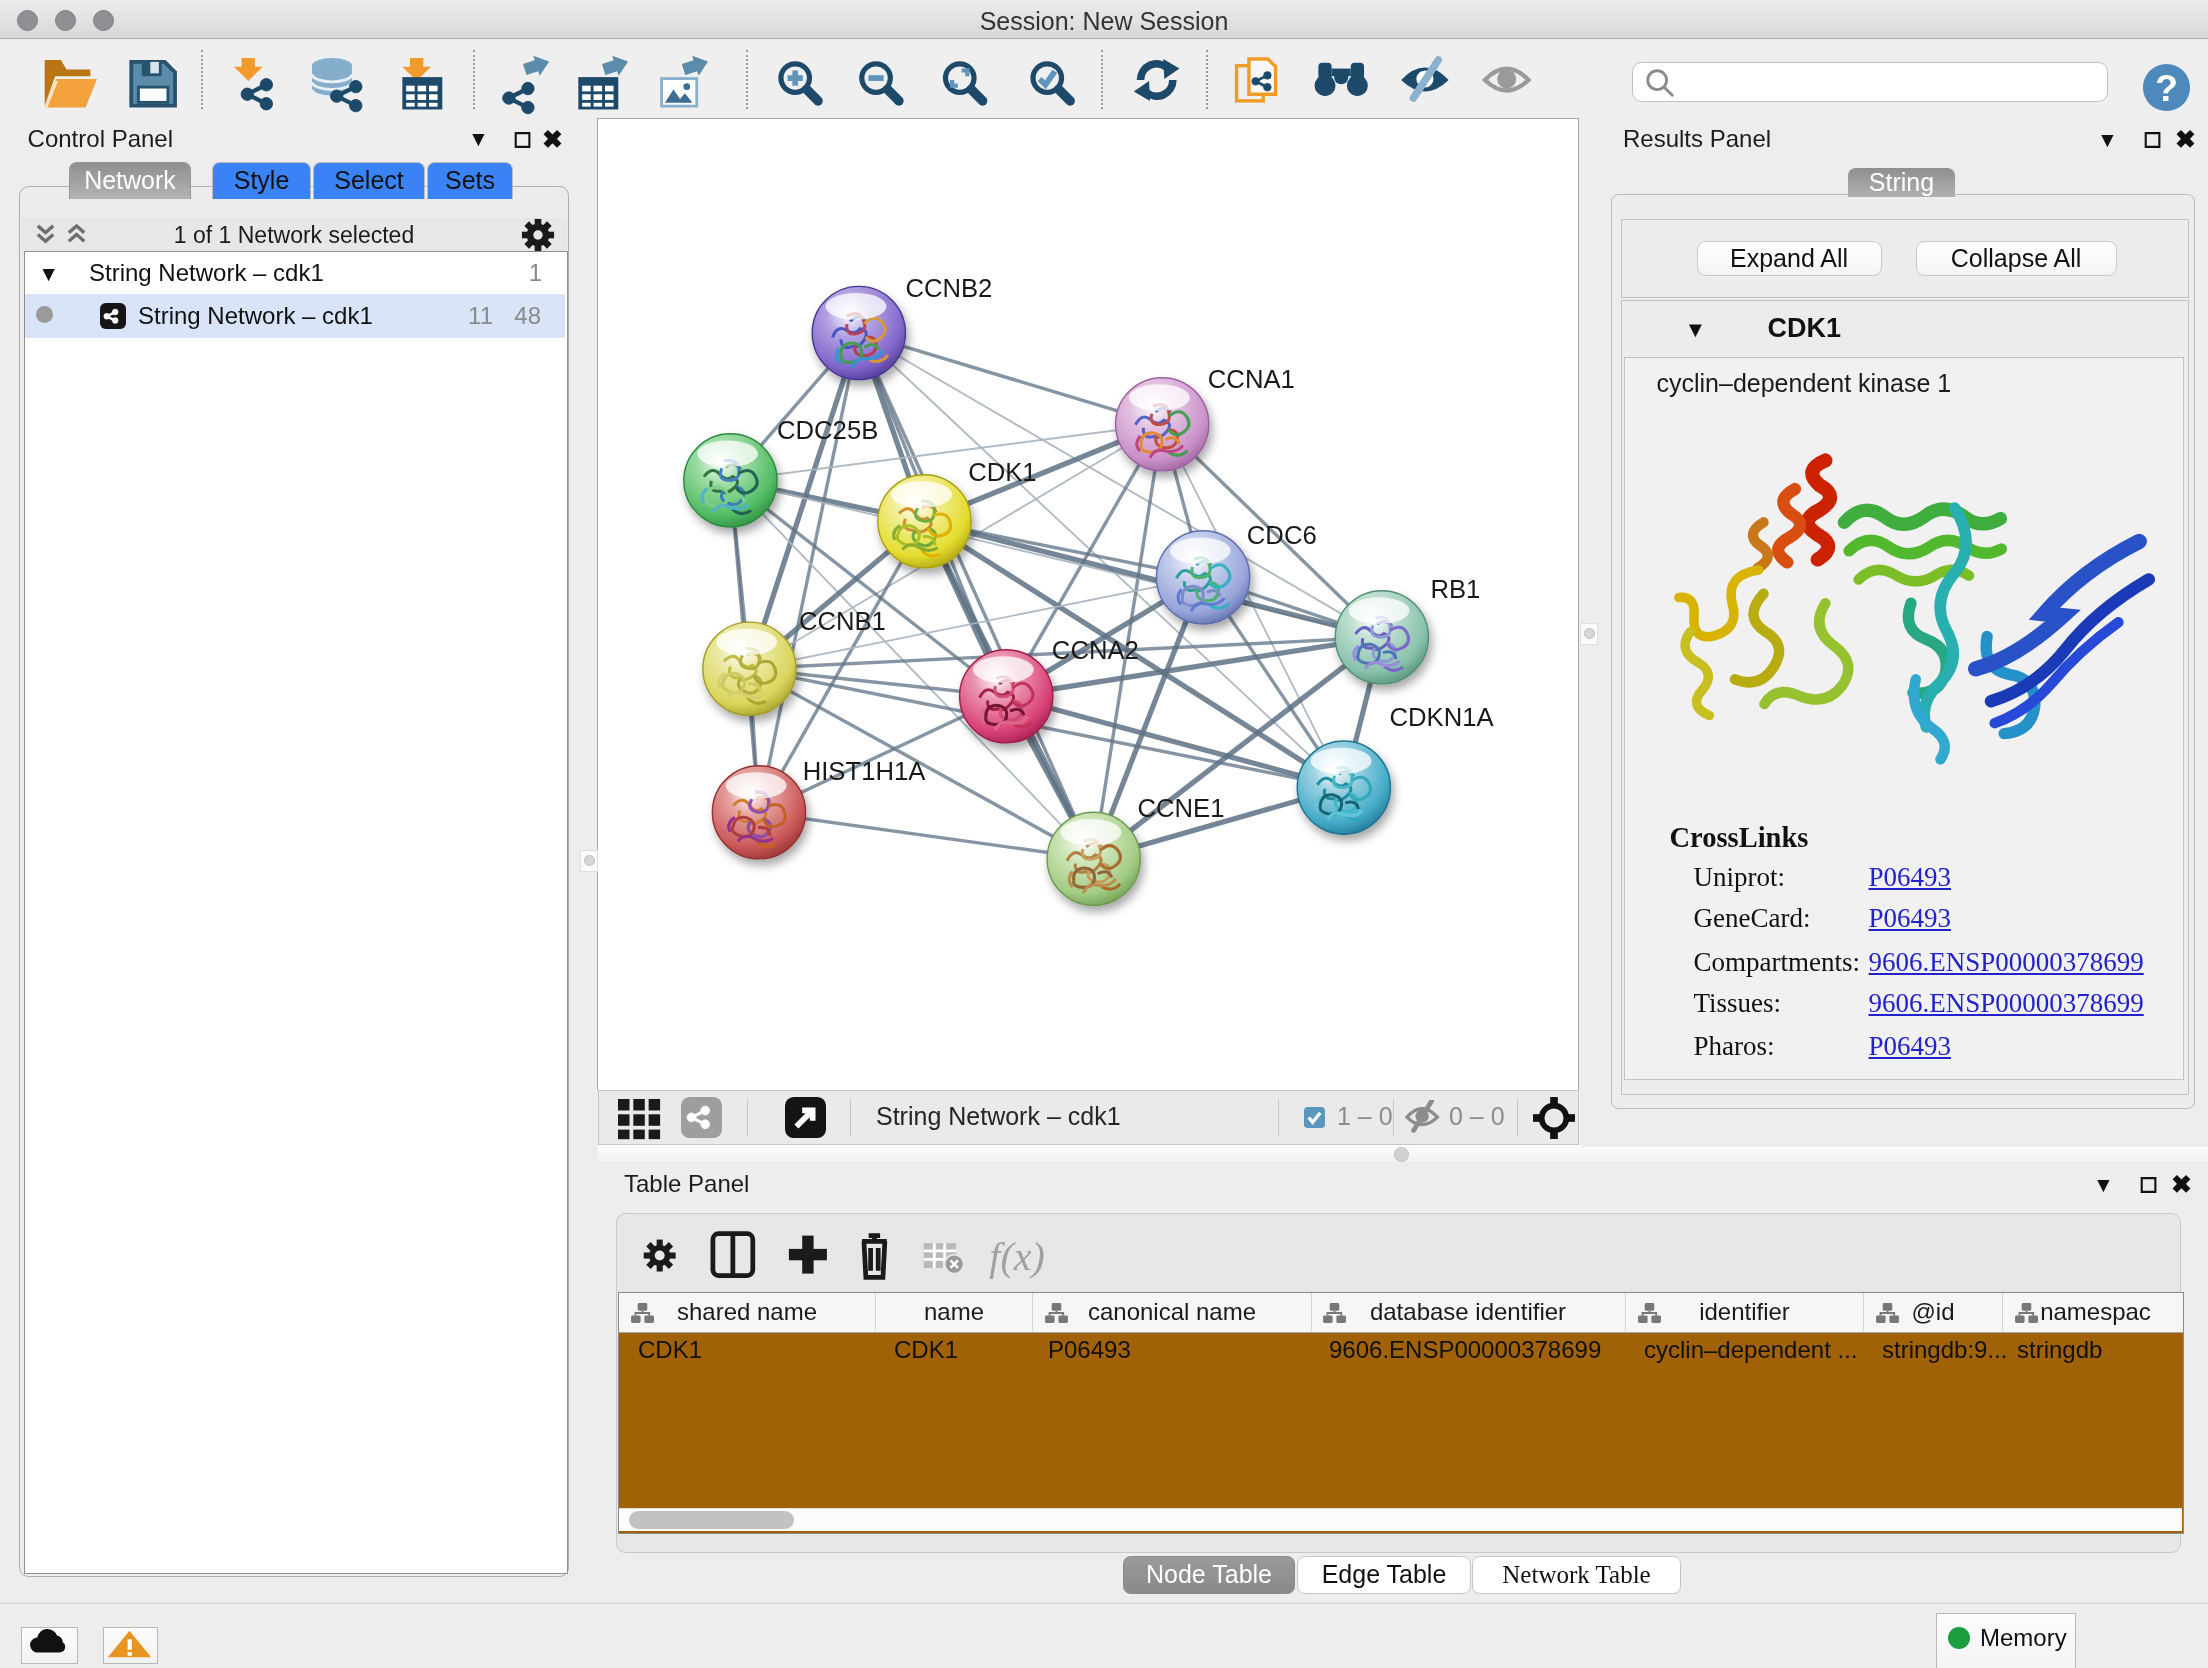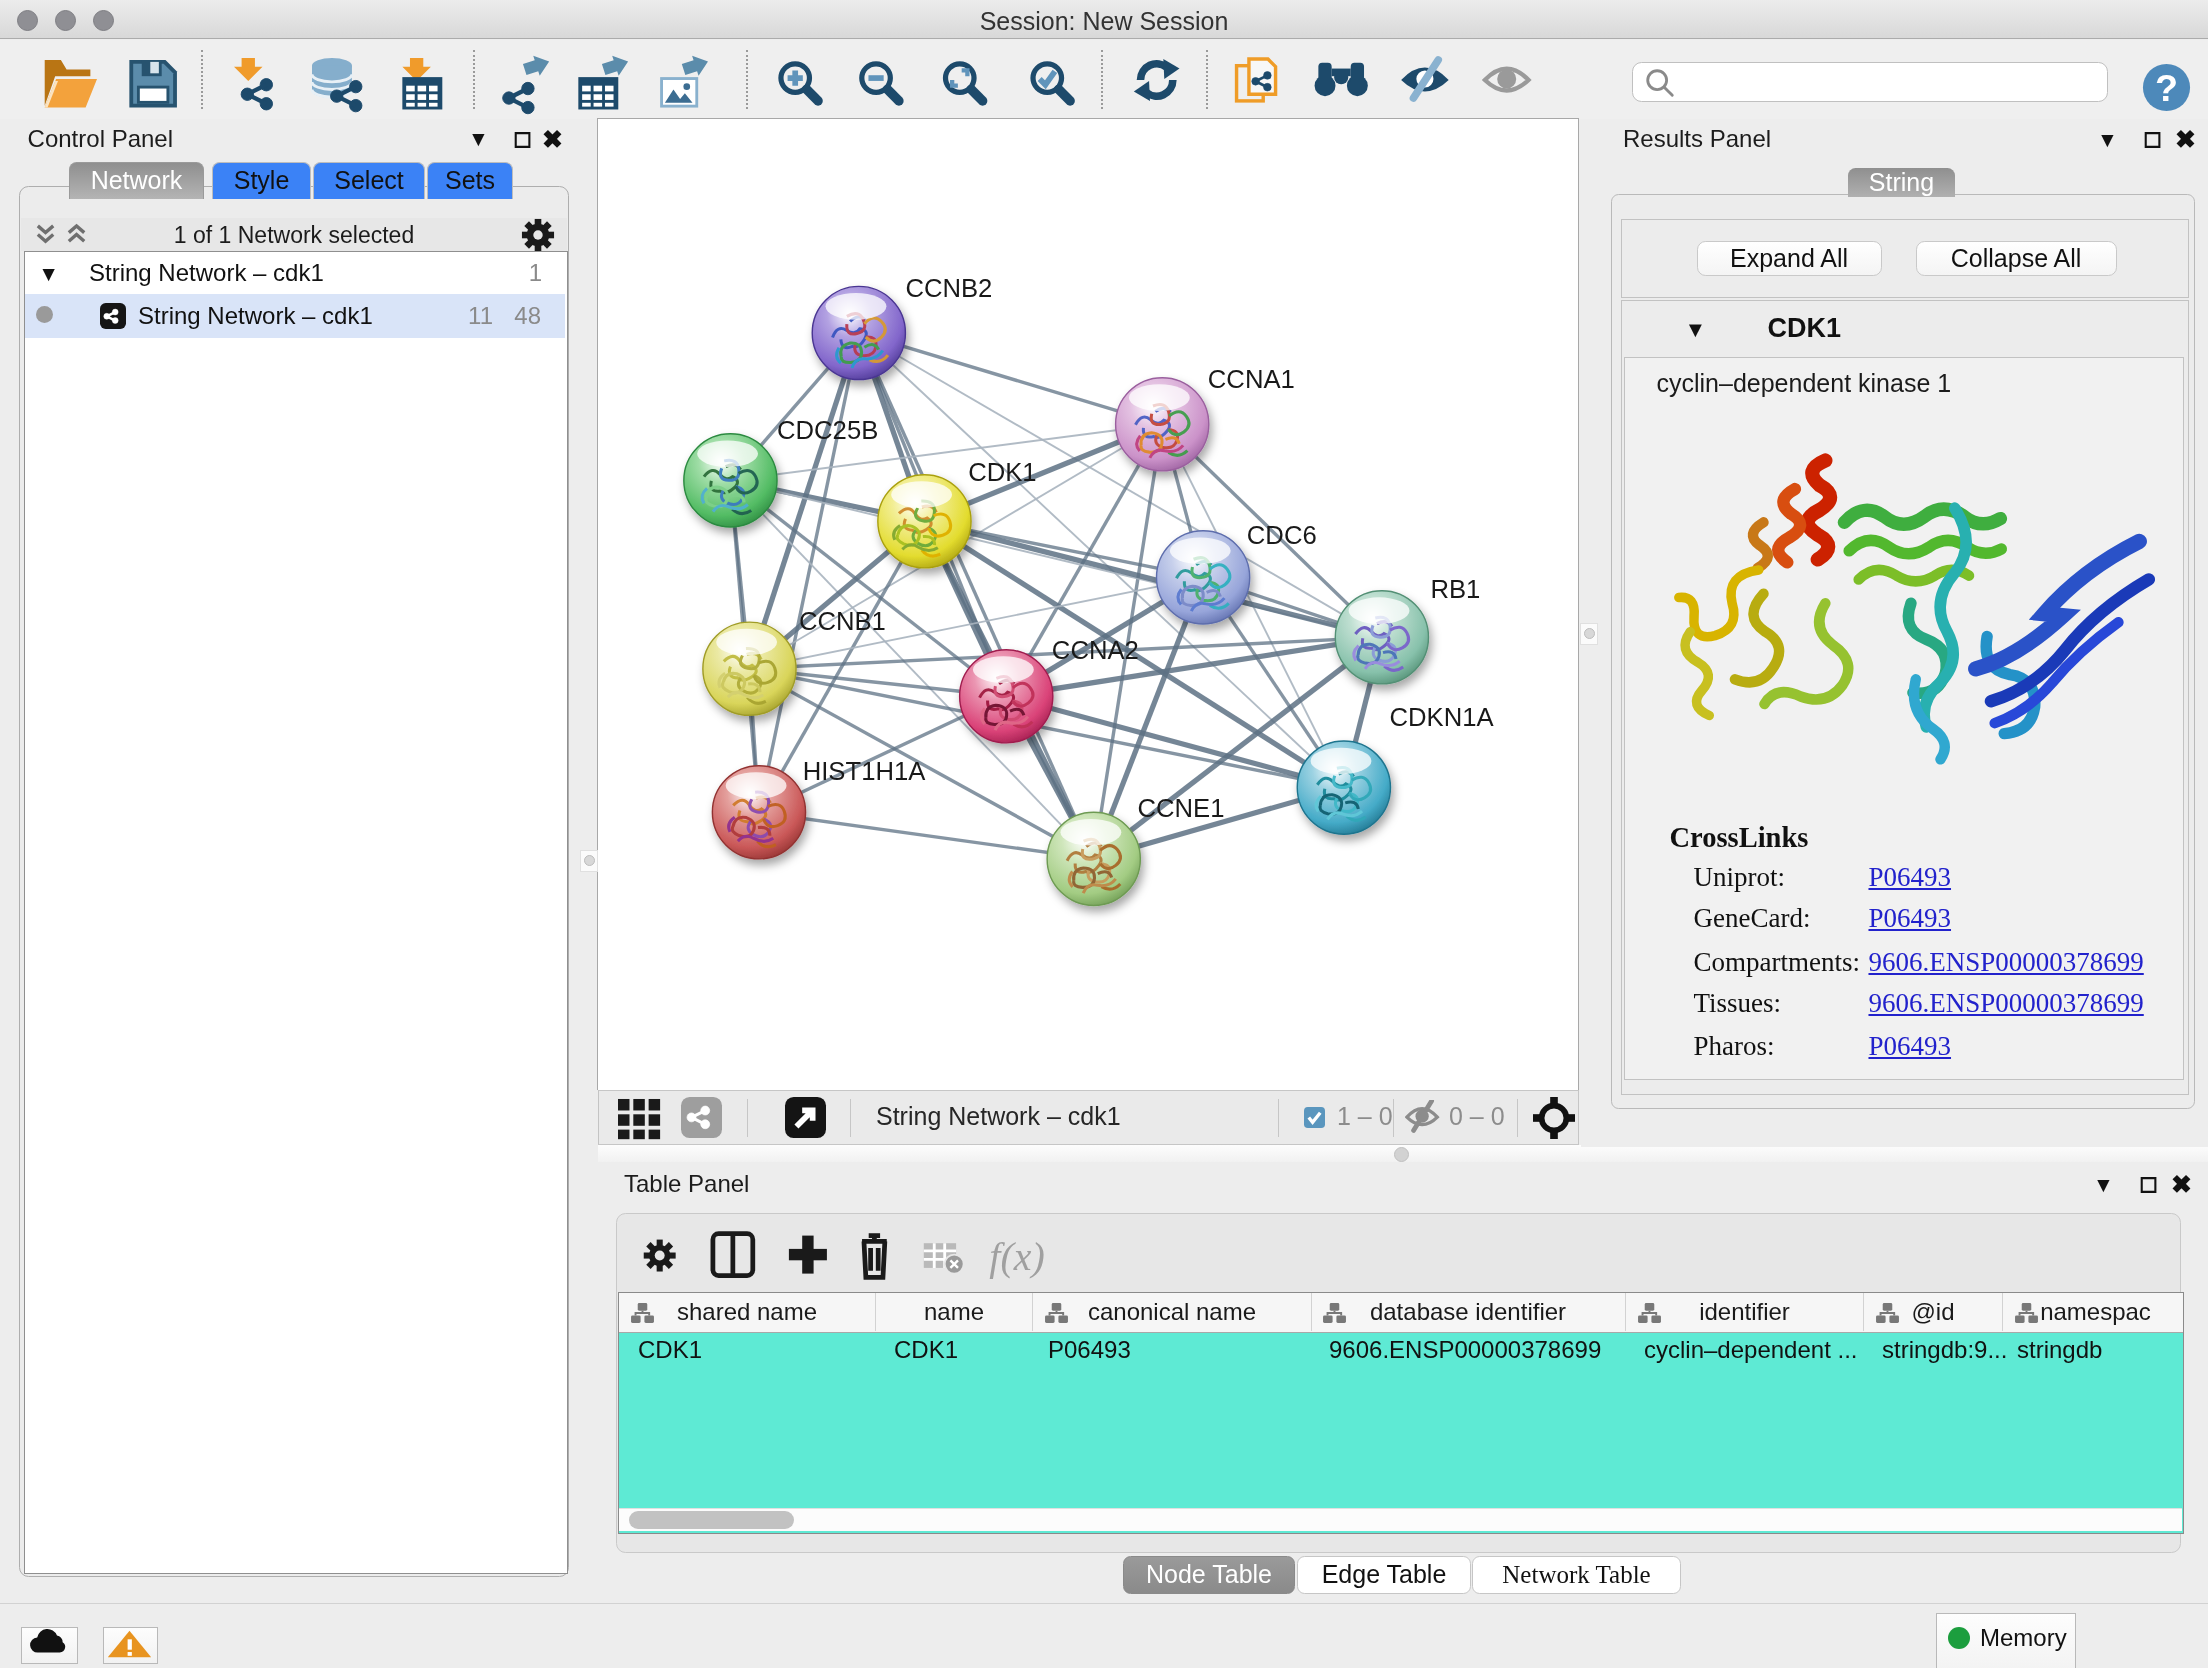--- a/index.html
+++ b/index.html
@@ -51,21 +51,21 @@
   border:1.9px solid #b9b9b9; border-radius:7.6px; background:#ececec; }
 #stringtab { position:absolute; left:267px; top:49px; width:107px; height:28.5px;
   background:linear-gradient(#8f8f8f,#b0b0b0); border-radius:7.6px 7.6px 0 0;
   color:#fff; font-size:25px; text-align:center; line-height:28.5px; z-index:5; }
 
 
 #tp { left:598px; top:1162px; width:1610px; height:436px; background:#ededed; }
 
 
 #tbl { position:absolute; left:20px; top:130px; width:1566px; height:242px;
-  background:#5eead4; border:1.9px solid #8a8a8a; }
+  background:#a16207; border:1.9px solid #8a8a8a; }
 #thead { position:absolute; left:0; top:0; width:100%; height:40px;
   background:#f6f6f6; border-bottom:1.9px solid #a8a8a8; }
 .th { position:absolute; top:0; height:38px; border-right:1.9px solid #d2d2d2;
   text-align:center; }
 .tt { font-size:24px; color:#1a1a1a; line-height:38px; }
 .ci { position:absolute; left:12.4px; top:9.5px; }
 #trow { position:absolute; left:0; top:40px; width:100%; height:35px; }
 #trow span { position:absolute; top:2.9px; font-size:24px; color:#111; }
 #hscroll { position:absolute; left:0px; bottom:1.9px; width:1563px; height:23px;
   background:#fcfcfc; border-top:1px solid #e0e0e0; }
@@ -284,21 +284,21 @@
       <text x="26" y="40" text-anchor="middle" font-family="Liberation Sans" font-size="40" font-weight="bold" fill="#ffffff">?</text>
     </svg>
   </div>
 </div>
 
 <div class="abs" id="cp-title">Control Panel</div>
 <div class="abs panel-ctl" style="left:468px; top:127px; font-size:21px;">▼</div>
 <div class="abs panel-ctl" style="left:513px; top:125px; font-size:23px;">◻</div>
 <div class="abs panel-ctl" style="left:542px; top:125px; font-size:25px;">✖</div>
 <div class="abs" id="cp-box"></div>
-<div class="tab sel" style="left:69px; width:135px;">Network</div>
+<div class="tab sel" style="left:69px; width:122px;">Network</div>
 <div class="tab" style="left:212px; width:99px;">Style</div>
 <div class="tab" style="left:313px; width:112px;">Select</div>
 <div class="tab" style="left:427px; width:86px;">Sets</div>
 <div class="abs" id="cp-toolbar">
   <svg width="25" height="25" style="position:absolute;left:13.3px;top:4.8px;" fill="none" stroke="#6f6f6f" stroke-width="3.5" viewBox="0 0 26 26">
     <path d="M4 3 L12 10 L20 3 M4 12 L12 19 L20 12"></path>
     </svg>
   <svg width="25" height="25" style="position:absolute;left:44px;top:4.8px;" fill="none" stroke="#6f6f6f" stroke-width="3.5" viewBox="0 0 26 26">
     <path d="M4 10 L12 3 L20 10 M4 19 L12 12 L20 19"></path>
     </svg>

